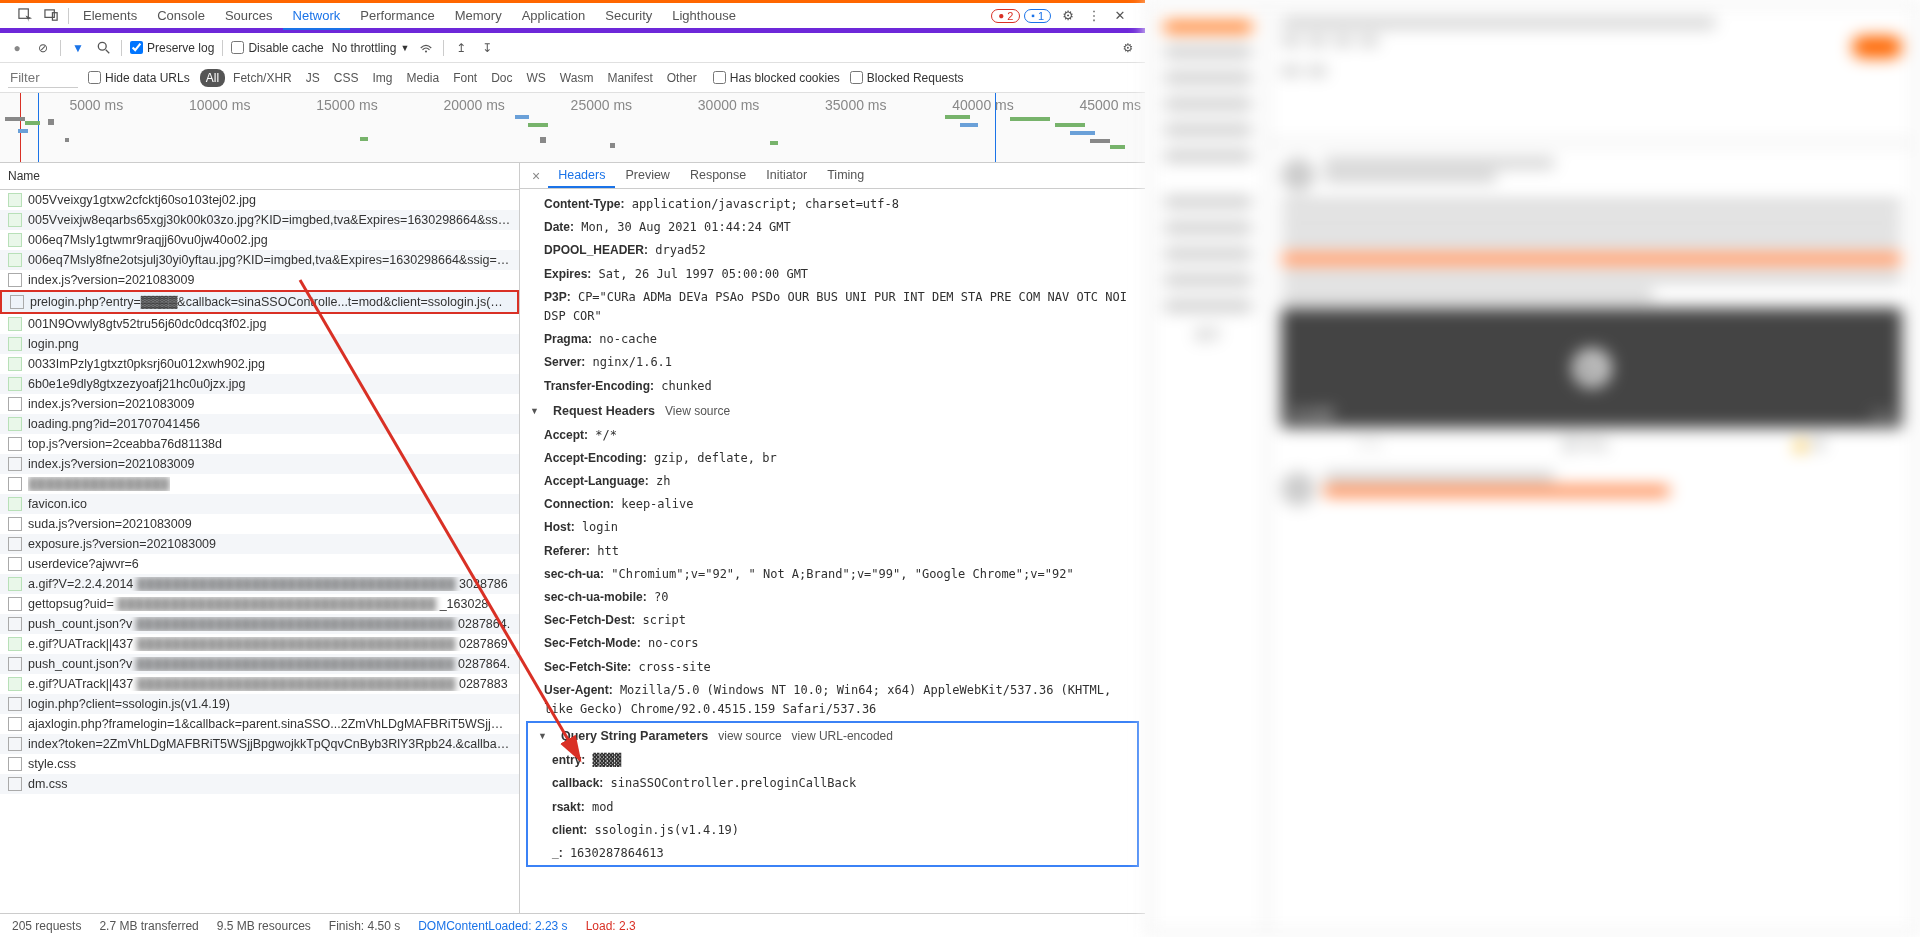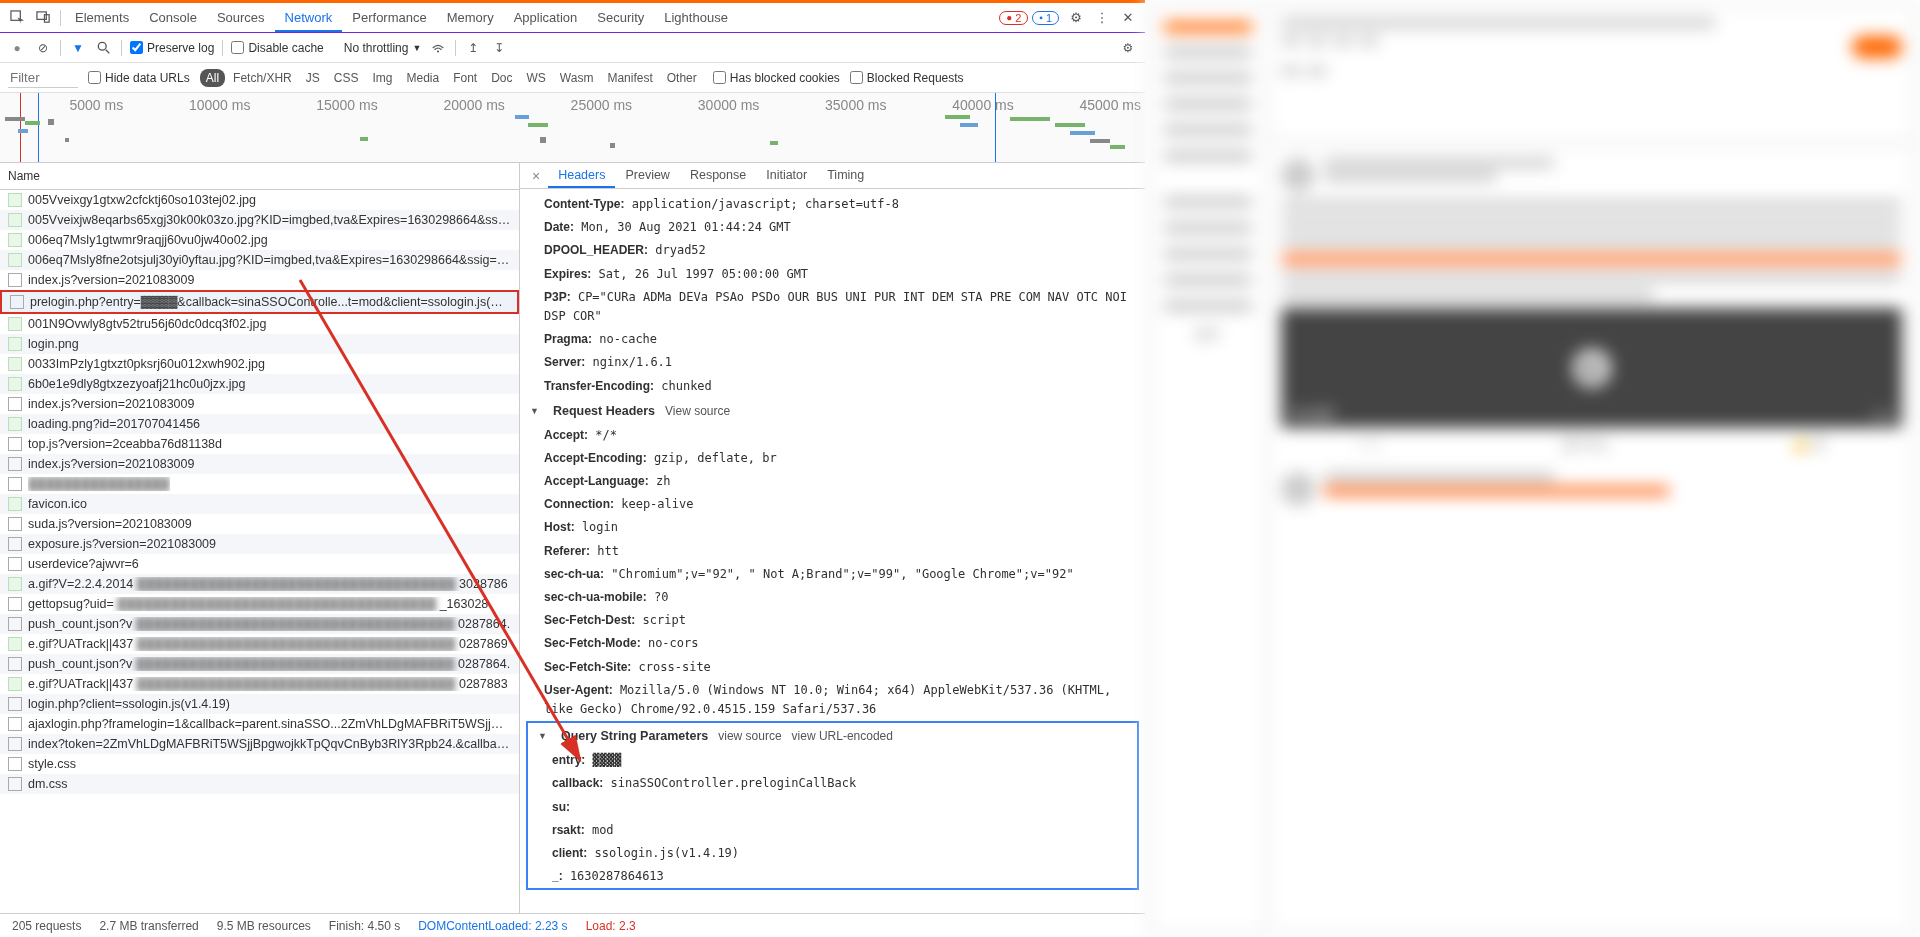--- a/index.html
+++ b/index.html
@@ -1,19 +1,19 @@
 <!DOCTYPE html>
 <html><head>
 <meta charset="utf-8">
 <style>
 * { margin: 0; padding: 0; box-sizing: border-box; font-family: "Segoe UI", Arial, sans-serif; }
 body { background: #fff; font-size: 13px; color: #333; overflow: hidden; }
 .viewport { width: 1920px; height: 937px; display: flex; }
 .devtools { width: 1145px; height: 100%; display: flex; flex-direction: column; border-top: 3px solid #ff6600; }
-.tabs { display: flex; align-items: center; height: 30px; border-bottom: 1px solid #6d28d9; padding: 0 4px; }
+.tabs { display: flex; align-items: center; height: 30px; border-bottom: 5px solid #6d28d9; padding: 0 12px; }
 .tab-icon { width: 18px; height: 18px; display: inline-flex; align-items: center; justify-content: center; margin: 0 4px; color: #555; }
 .tab { padding: 5px 10px; color: #555; cursor: pointer; font-size: 13px; }
 .tab.active { color: #1a73e8; border-bottom: 2px solid #1a73e8; }
 .tabs .spacer { flex: 1; }
 .badge-err { background: #fff; border: 1px solid #d93025; color: #d93025; border-radius: 8px; padding: 0 6px; font-size: 11px; margin-right: 4px; display: inline-flex; align-items: center; }
 .badge-err::before { content: "●"; margin-right: 3px; font-size: 10px; }
 .badge-info { background: #fff; border: 1px solid #1a73e8; color: #1a73e8; border-radius: 8px; padding: 0 6px; font-size: 11px; margin-right: 4px; display: inline-flex; align-items: center; }
 .badge-info::before { content: "▪"; margin-right: 3px; font-size: 10px; }
 .toolbar { display: flex; align-items: center; height: 30px; border-bottom: 1px solid #e0e0e0; padding: 0 8px; gap: 8px; font-size: 12px; }
 .tool-icon { width: 18px; height: 18px; display: inline-flex; align-items: center; justify-content: center; color: #555; cursor: pointer; }
@@ -113,21 +113,21 @@
       <span style="width:1px;height:16px;background:#ccc;"></span>
       <label class="checkbox-lbl">
           <input type="checkbox" checked="" style="">
           <span>Preserve log</span>
         </label>
       <span style="width:1px;height:16px;background:#ccc;"></span>
       <label class="checkbox-lbl">
           <input type="checkbox" style="">
           <span>Disable cache</span>
         </label>
-      <span style="display:flex;align-items:center;gap:4px;margin-left:12px;">
+      <span style="display:flex;align-items:center;gap:4px;">
           <span>No throttling</span> 
           <span style="font-size:9px;">▼</span>
         </span>
       <span class="tool-icon">
         <svg width="16" height="14" viewBox="0 0 16 16">
             <path d="M2 8 Q8 2 14 8" fill="none" stroke="#555" stroke-width="1.3"></path>
             <path d="M4 10 Q8 6 12 10" fill="none" stroke="#555" stroke-width="1.3"></path>
             <circle cx="8" cy="12" r="1.2" fill="#555"></circle>
           </svg>
       </span>
@@ -371,21 +371,20 @@
             </div>
           <div class="qsp-box">
             <div class="hdr-section-title">
               <span>Query String Parameters</span>
               <span class="hdr-link">view source</span>
               <span class="hdr-link">view URL-encoded</span>
             </div>
             <div id="qsp-rows">
                 <div class="hdr-row"><b>entry:</b> ▓▓▓▓</div>
                 <div class="hdr-row"><b>callback:</b> sinaSSOController.preloginCallBack</div>
-                <div class="hdr-row"><b>su:</b> </div>
                 <div class="hdr-row"><b>rsakt:</b> mod</div>
                 <div class="hdr-row"><b>client:</b> ssologin.js(v1.4.19)</div>
                 <div class="hdr-row"><b>_:</b> 1630287864613</div>
               </div>
           </div>
         </div>
       </div>
 
       <svg class="arrow-svg" style="left:290px;top:112px;" width="310" height="500">
         <defs>

